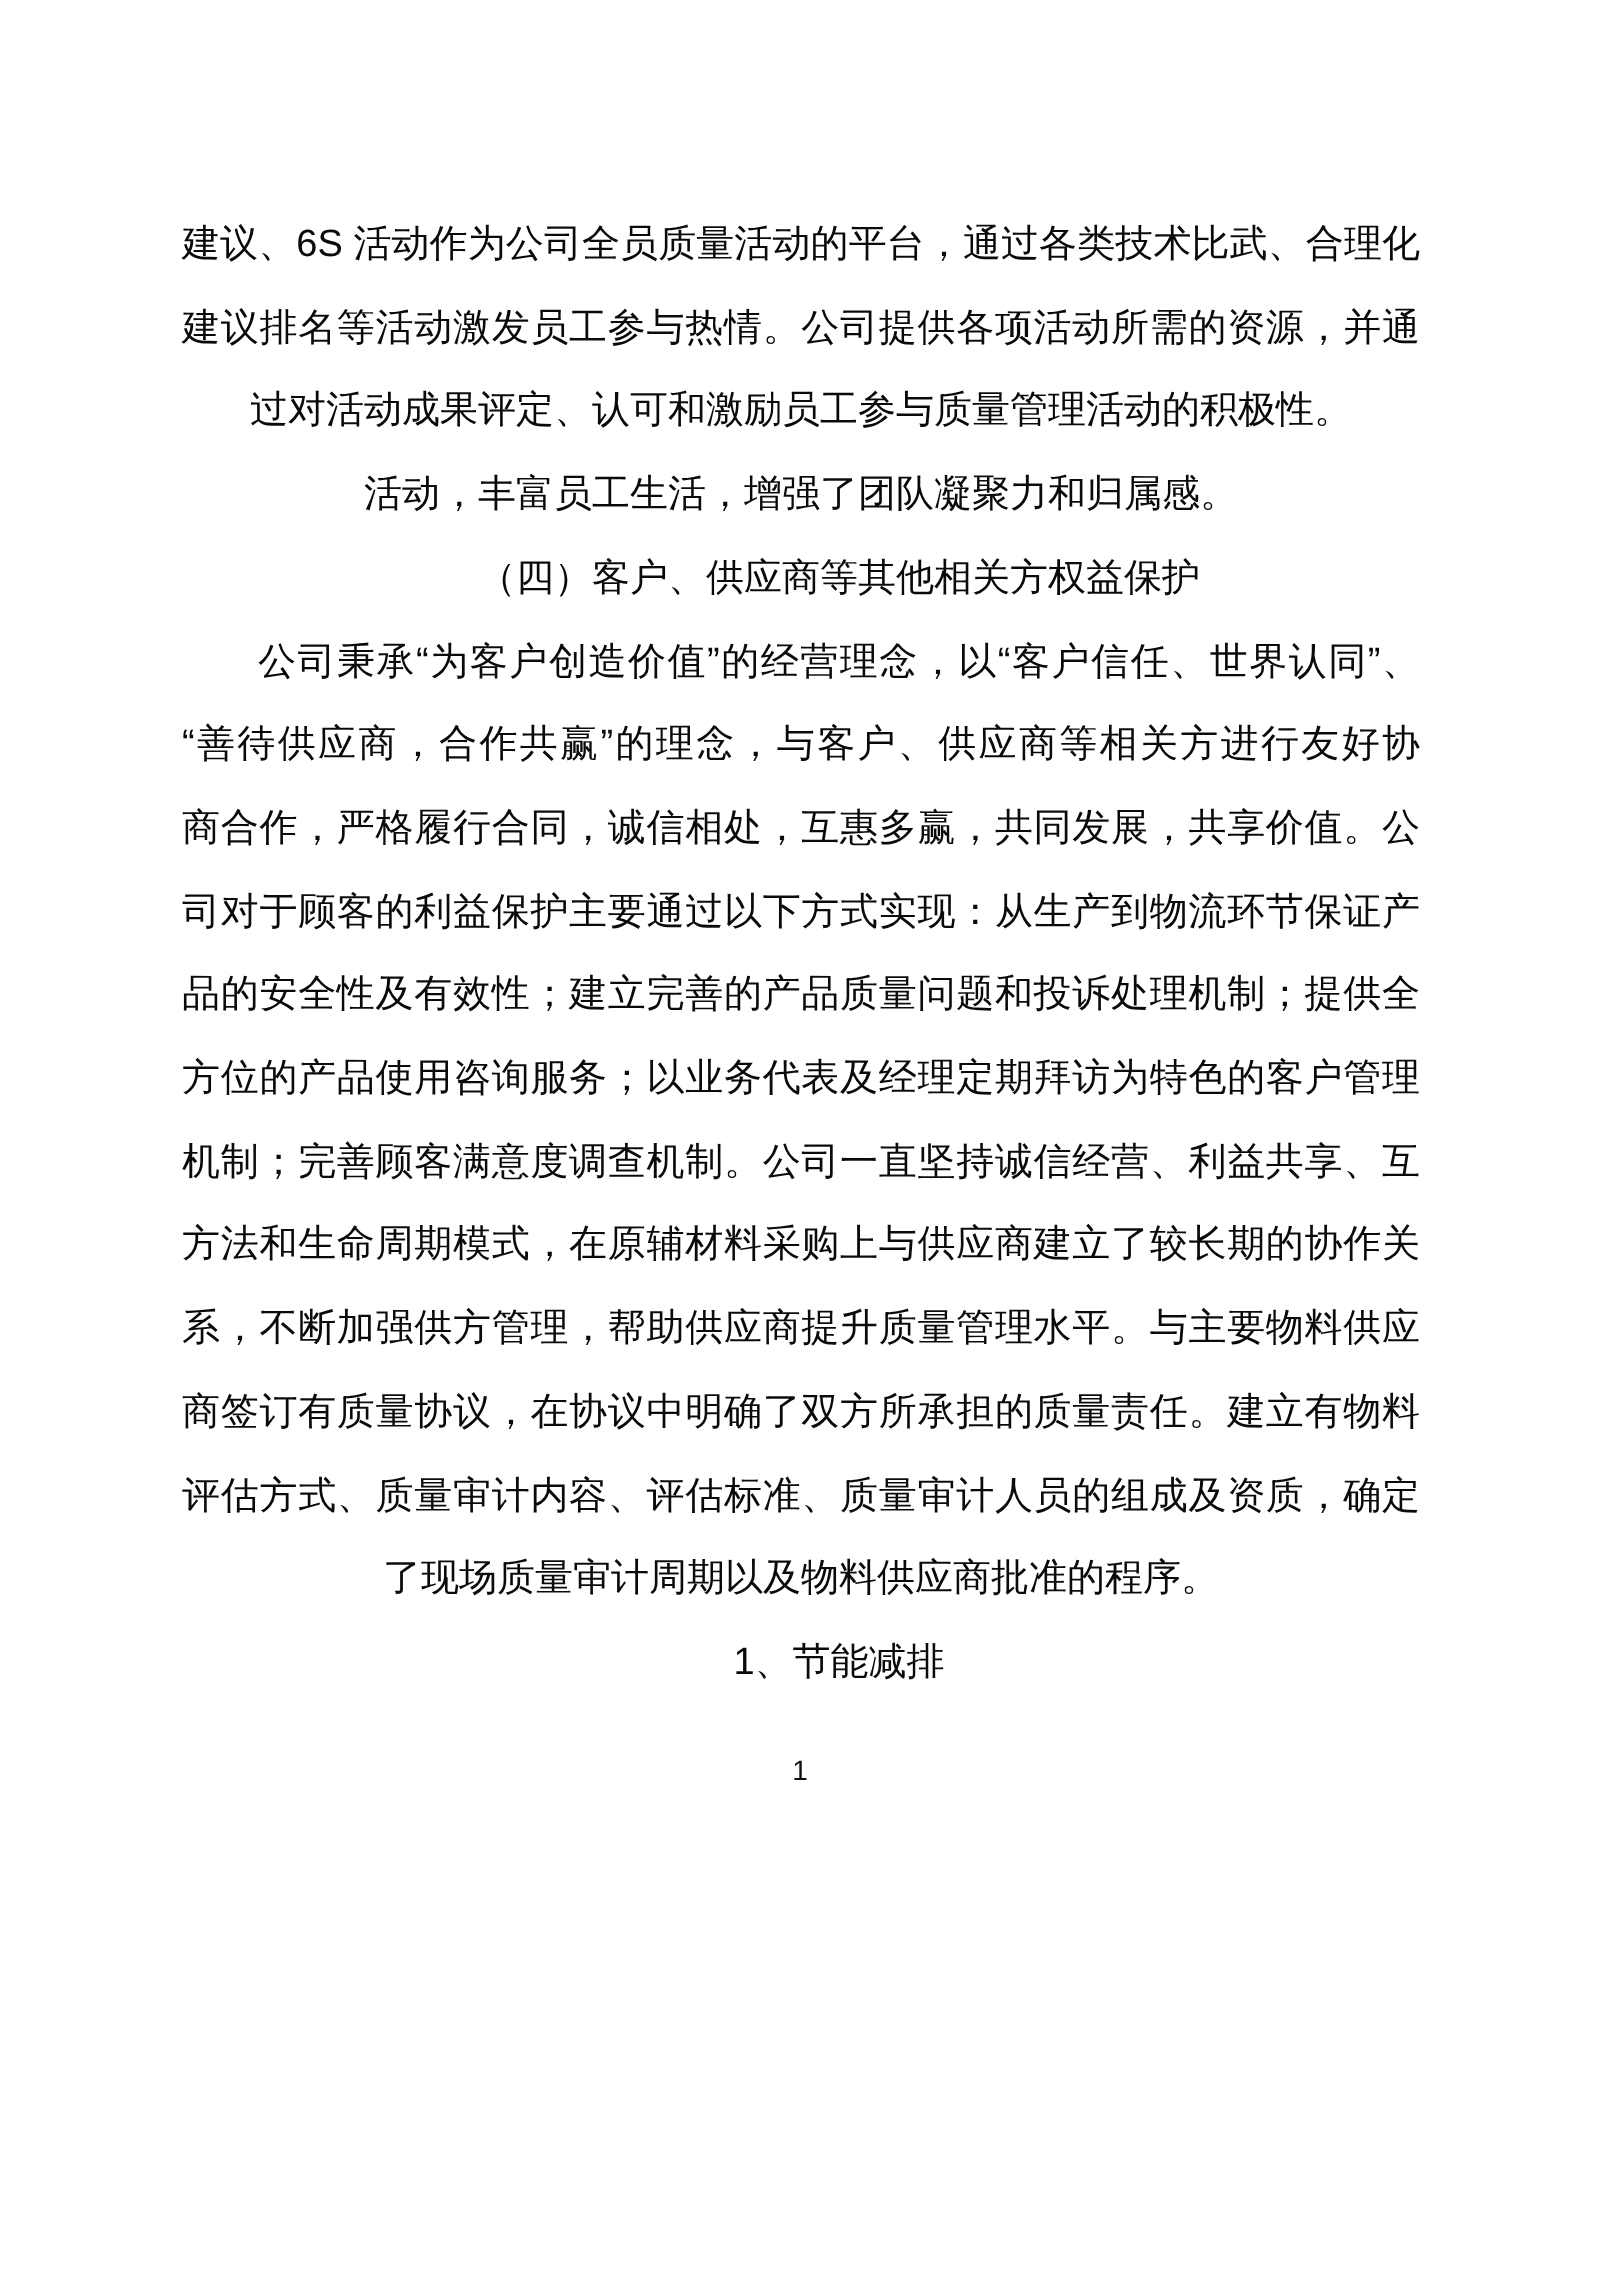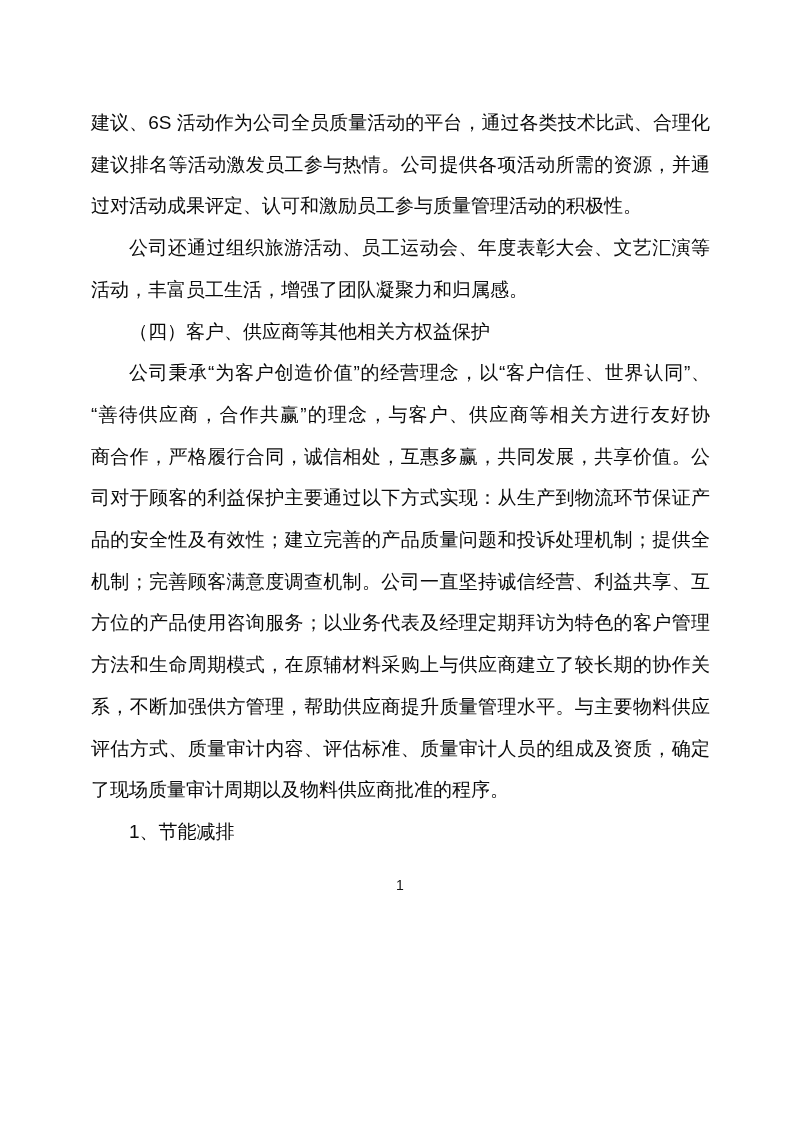--- a/index.html
+++ b/index.html
@@ -19,20 +19,21 @@
   }
   .textblock {
     padding: 102px 90px 0 91px;
   }
   .ln {
     margin: 0;
     font-size: 19px;
     line-height: 41.7px;
     white-space: normal;
     word-break: break-all;
+    text-align: center;
   }
   .just {
     text-align: justify;
     text-align-last: justify;
     text-justify: inter-character;
   }
   .indent {
     text-indent: 2em;
   }
   .pagenum {
@@ -44,30 +45,30 @@
   }
 </style>
 </head>
 <body>
 
 <div class="page">
   <div class="textblock">
     <p class="ln just">建议、6S 活动作为公司全员质量活动的平台，通过各类技术比武、合理化</p>
     <p class="ln just">建议排名等活动激发员工参与热情。公司提供各项活动所需的资源，并通</p>
     <p class="ln">过对活动成果评定、认可和激励员工参与质量管理活动的积极性。</p>
-    <p class="ln indent just">公司还通过组织旅游活动、员工运动会、年度表彰大会、文艺汇演等</p>
     <p class="ln">活动，丰富员工生活，增强了团队凝聚力和归属感。</p>
     <p class="ln indent">（四）客户、供应商等其他相关方权益保护</p>
     <p class="ln indent just">公司秉承“为客户创造价值”的经营理念，以“客户信任、世界认同”、</p>
     <p class="ln just">“善待供应商，合作共赢”的理念，与客户、供应商等相关方进行友好协</p>
     <p class="ln just">商合作，严格履行合同，诚信相处，互惠多赢，共同发展，共享价值。公</p>
     <p class="ln just">司对于顾客的利益保护主要通过以下方式实现：从生产到物流环节保证产</p>
     <p class="ln just">品的安全性及有效性；建立完善的产品质量问题和投诉处理机制；提供全</p>
+    <p class="ln just">方位的产品使用咨询服务；以业务代表及经理定期拜访为特色的客户管理</p>
     <p class="ln just">机制；完善顾客满意度调查机制。公司一直坚持诚信经营、利益共享、互</p>
-    <p class="ln just">方位的产品使用咨询服务；以业务代表及经理定期拜访为特色的客户管理</p>
     <p class="ln just">方法和生命周期模式，在原辅材料采购上与供应商建立了较长期的协作关</p>
     <p class="ln just">系，不断加强供方管理，帮助供应商提升质量管理水平。与主要物料供应</p>
+    <p class="ln just">商签订有质量协议，在协议中明确了双方所承担的质量责任。建立有物料</p>
     <p class="ln just">评估方式、质量审计内容、评估标准、质量审计人员的组成及资质，确定</p>
     <p class="ln">了现场质量审计周期以及物料供应商批准的程序。</p>
     <p class="ln indent">1、节能减排</p>
   </div>
   <div class="pagenum">1</div>
 </div>
 
 </body></html>

